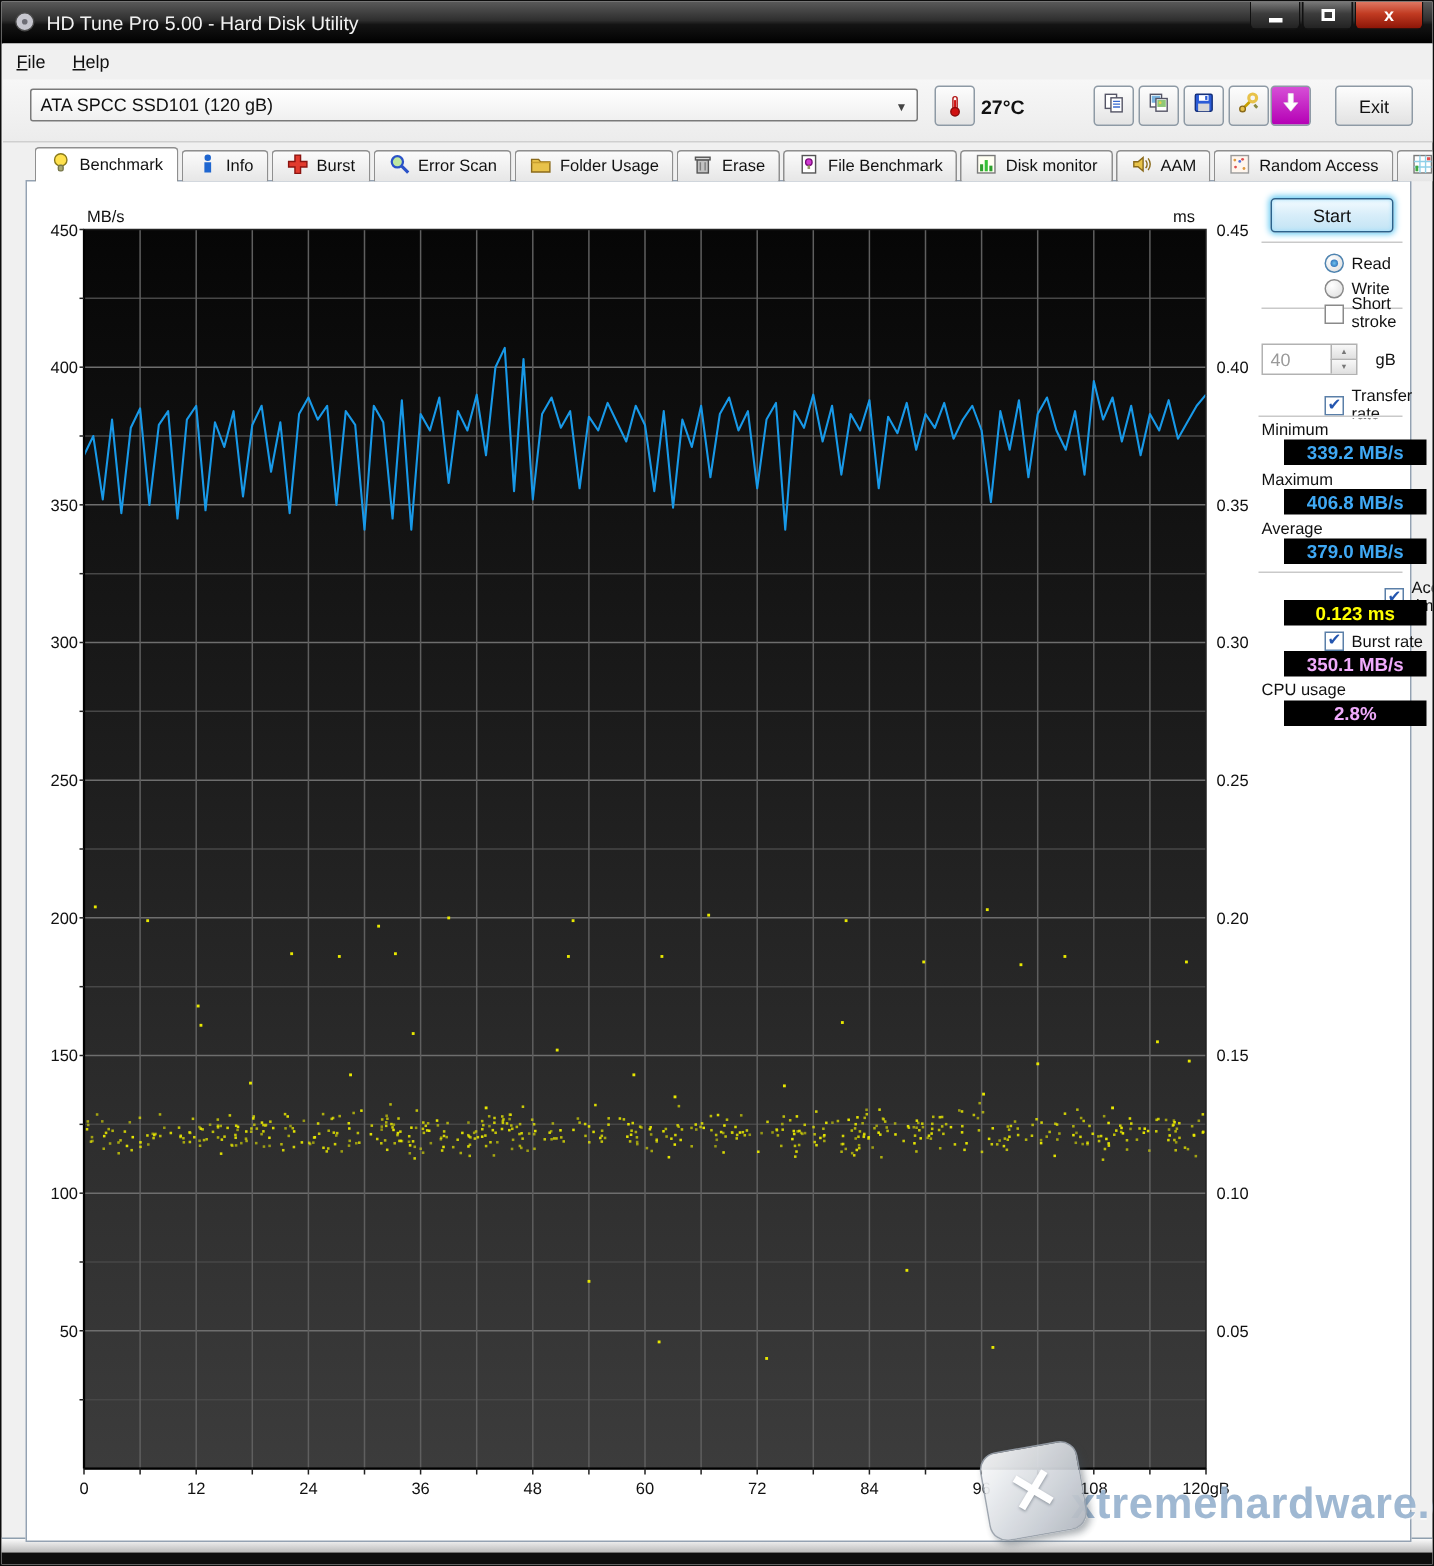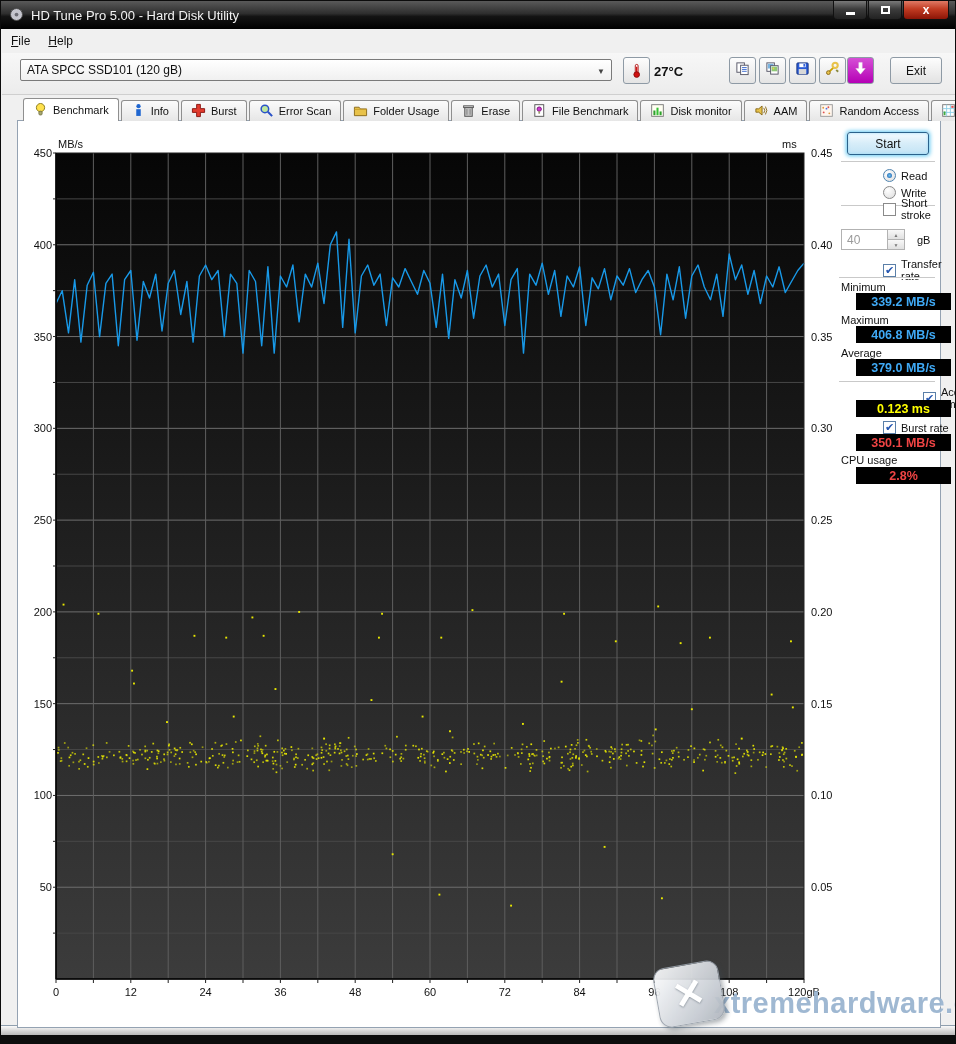--- a/index.html
+++ b/index.html
@@ -78,21 +78,21 @@
   .spin-btns{position:absolute;right:0;top:0;width:17px;height:19px;display:flex;flex-direction:column;}
   .spin-btns div{flex:1;border-left:1px solid #b2b2b2;background:linear-gradient(#f8f8f8,#e0e0e0);
     font-size:5px;color:#777;display:flex;align-items:center;justify-content:center;}
   .spin-btns div+div{border-top:1px solid #b2b2b2;}
   .vlabel{position:absolute;z-index:3;font-size:11px;color:#111;}
   .vbox{position:absolute;z-index:3;width:95px;height:17px;background:#000;
     display:flex;align-items:center;justify-content:center;
     font-size:12.5px;font-weight:bold;font-family:"Liberation Sans",sans-serif;margin-left:16px;}
   .vbox.blue{color:#3fa9f5;}
   .vbox.yellow{color:#ffff00;}
-  .vbox.white{color:#ef4444;}
+  .vbox.white{color:#f0abfc;}
   
   .bottom-band{position:absolute;left:0;bottom:8px;width:100%;height:10px;
     background:linear-gradient(#fafafa,#b9b9b9);border-top:1px solid #8f9fae;}
   .bottom-dark{position:absolute;left:0;bottom:0;width:100%;height:8px;background:#0d0d0d;}
   
   .watermark{position:absolute;left:655px;top:963px;z-index:50;display:flex;align-items:flex-start;}
   .wm-logo{width:66px;height:60px;border-radius:12px;transform:rotate(-10deg);
     background:linear-gradient(135deg,#fcfdfe,#c7ccd3 70%,#aeb4bc);
     border:1px solid #98a0aa;box-shadow:2px 3px 5px rgba(60,70,80,.45);
     display:flex;align-items:center;justify-content:center;opacity:.93;}

